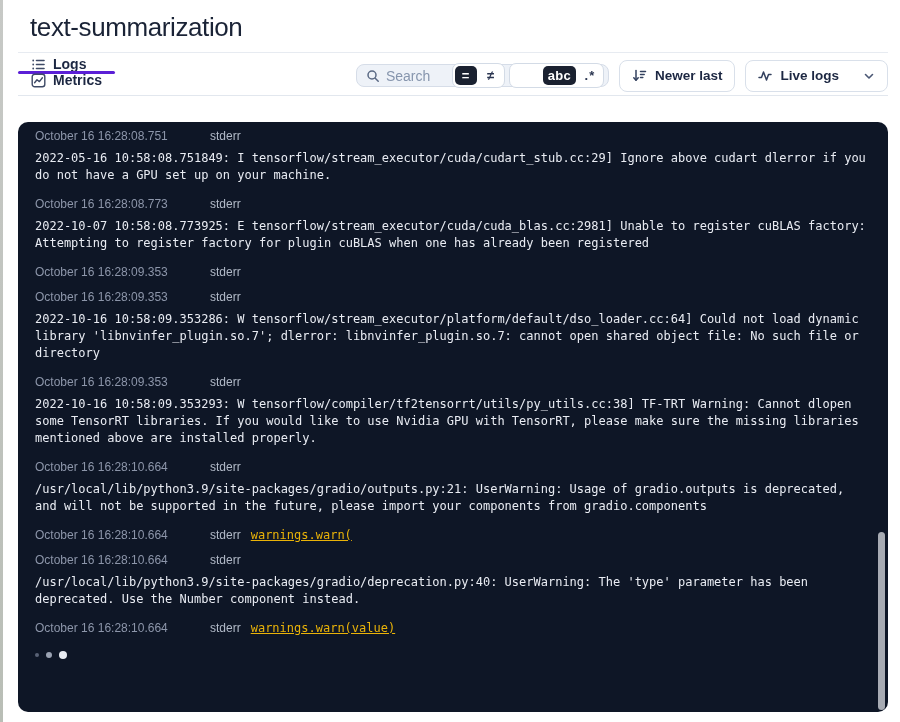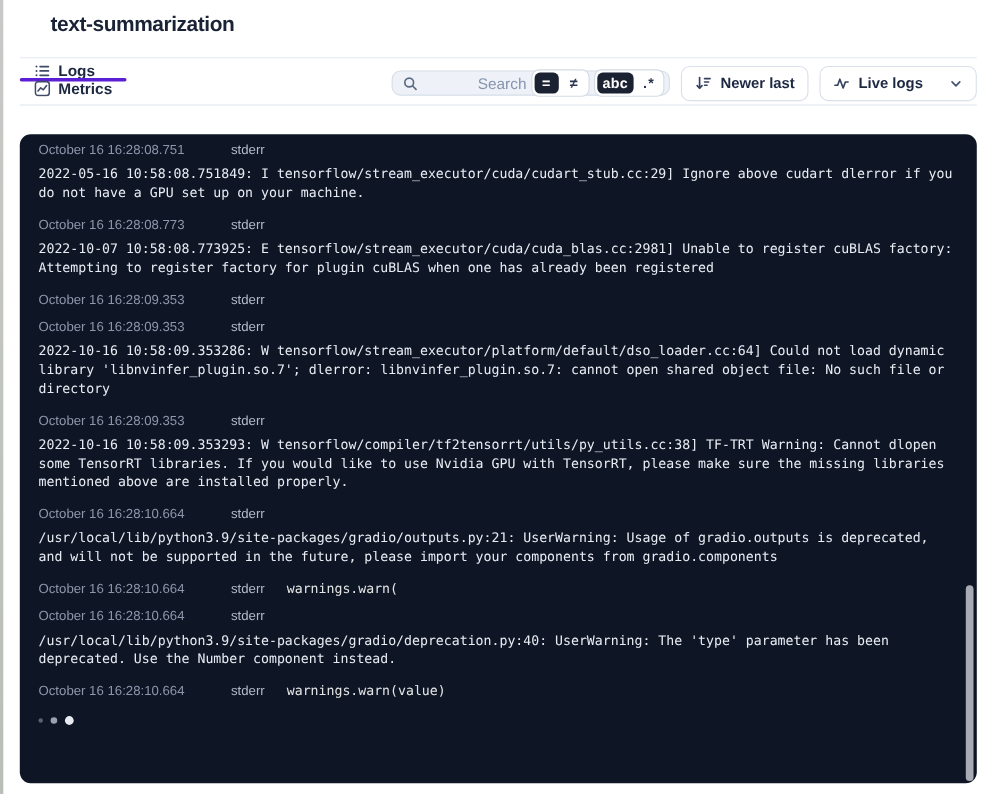--- a/index.html
+++ b/index.html
@@ -2,64 +2,64 @@
 <html><head>
 <meta charset="utf-8">
 <style>
   * { margin:0; padding:0; box-sizing:border-box; }
   html,body { width:900px; height:722px; overflow:hidden; background:#ffffff;
     font-family:"Liberation Sans", sans-serif; }
   .edge-strip { position:absolute; left:0; top:0; width:3px; height:722px;
     background:linear-gradient(#c7c9c6,#b9beb6); }
 
   
-  .page-title { position:absolute; left:46px; top:12px; font-size:19px; font-weight:700;
+  .page-title { position:absolute; left:30px; top:12px; font-size:26px; font-weight:400;
     color:#1a2336; letter-spacing:-0.4px; }
   .header-divider { position:absolute; left:18px; right:12px; top:52px; height:1px;
     background:#e7ebf1; }
 
   
   .toolbar { position:absolute; left:18px; right:12px; top:56px; height:40px;
     display:flex; align-items:center; border-bottom:1px solid #e2e7ee; }
   .tabs { display:flex; height:100%;flex-direction:column; }
   .tab { display:flex; align-items:center; gap:7px; padding:0 13px; font-size:14px;
     font-weight:600; color:#1c2742; cursor:pointer; position:relative; }
   .tab.active::after { content:""; position:absolute; left:0; right:0; bottom:-2px;
     height:3px; background:#5b1fd6; border-radius:2px; }
   .tab .ticon { display:flex; color:#3e4a66; }
 
   .controls { margin-left:auto; display:flex; align-items:center; gap:10px; }
 
   .searchbox { display:flex; align-items:center; width:253px; height:23px;
-    background:#eef2f8; border:1px solid #d6dde8; border-radius:8px; padding:0 4px 0 9px;text-align:right; }
+    background:#eef2f8; border:1px solid #d6dde8; border-radius:8px; padding:0 4px 0 9px; }
   .searchbox .sicon { display:flex; margin-right:6px; color:#5a6984; }
   .searchbox .ph { font-size:14px; color:#8695ad; flex:1 1 auto; }
   .seg { display:flex; align-items:center; background:#ffffff; border:1px solid #d3dbe6;
     border-radius:7px; padding:2px; gap:3px; margin-left:4px; }
   .seg .opt { display:flex; align-items:center; justify-content:center; min-width:22px;
     height:19px; padding:0 5px; border-radius:5px; font-size:13px; font-weight:700;
     color:#2a3550; cursor:pointer; }
   .seg .opt.sel { background:#1a2130; color:#ffffff; }
-  .opt-abc { font-size:10px; letter-spacing:0.3px; }
+  .opt-abc { font-size:10px; letter-spacing:0.3px;margin-left:31px; }
   .opt-regex { font-size:12px; letter-spacing:1px; }
 
   .btn { display:flex; align-items:center; gap:8px; height:32px; padding:0 12px;
     background:#ffffff; border:1px solid #d9e0ea; border-radius:8px; font-size:13.5px;
     font-weight:600; color:#1c2742; cursor:pointer; }
   .btn .bicon { display:flex; color:#33405e; }
   .btn .chev { margin-left:16px; display:flex; color:#4a5774; }
 
   
   .log-panel { position:absolute; left:18px; top:122px; width:870px; height:590px;
     background:#0e1626; border-radius:10px; padding:2px 17px 0 17px; overflow:hidden; }
   .entry-head { display:flex; padding:4px 0; line-height:17px; }
   .ts { width:175px; flex:0 0 175px; font-size:12px; color:#8d96aa; }
   .stream { font-size:12px; color:#b2bac8; }
-  .inline-msg { margin-left:20px; font-family:"DejaVu Sans Mono", monospace;
-    font-size:12px; color:#e5e5e5; }
+  .inline-msg { margin-left:10px; font-family:"DejaVu Sans Mono", monospace;
+    font-size:12px; color:#eab308;text-decoration:underline; }
   .msg { font-family:"DejaVu Sans Mono", monospace; font-size:12px; line-height:17px;
     color:#e9ecf3; margin:1px 0 8px 0; word-break:break-word; }
 
   .dots { display:flex; align-items:center; gap:7px; margin-top:8px; height:12px; }
   .dot { border-radius:50%; }
   .d1 { width:4px; height:4px; background:#596276; }
   .d2 { width:6px; height:6px; background:#9aa2b2; }
   .d3 { width:8px; height:8px; background:#e8ebf2; }
 
   .scroll-thumb { position:absolute; right:3px; top:410px; width:7px; height:178px;

